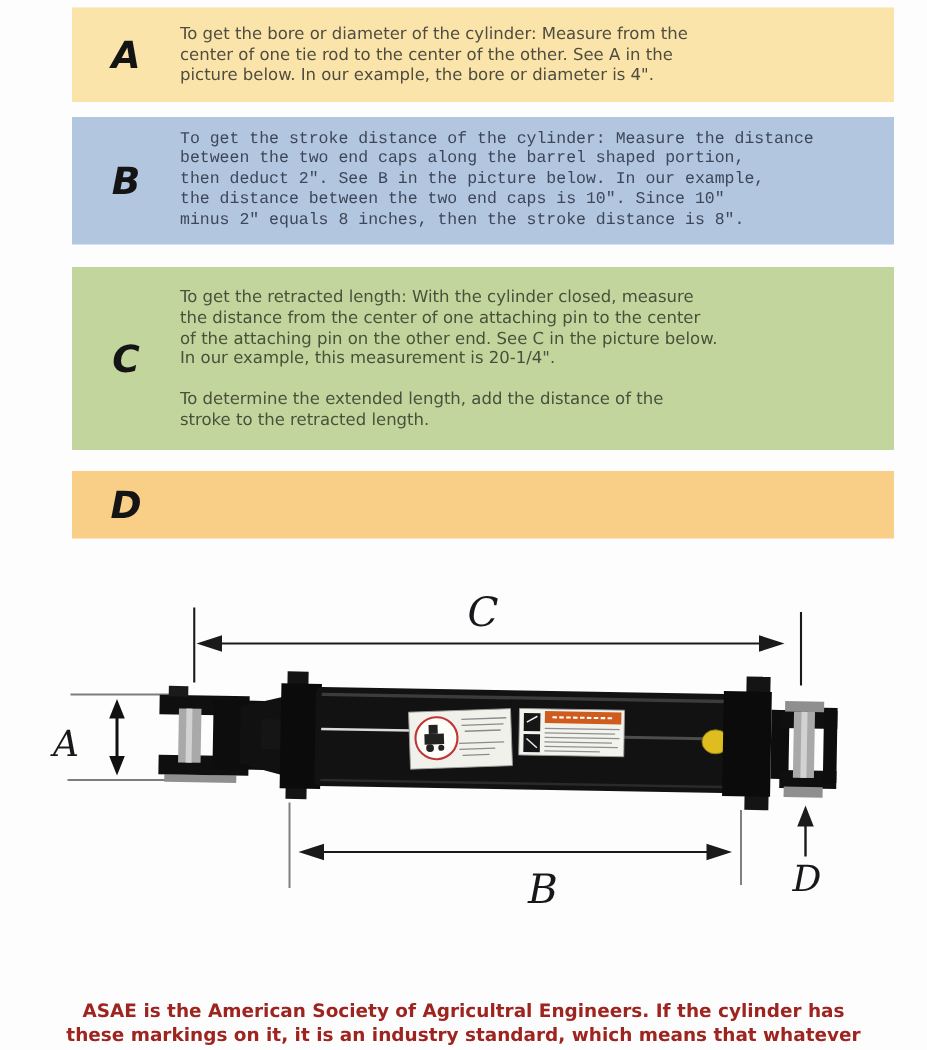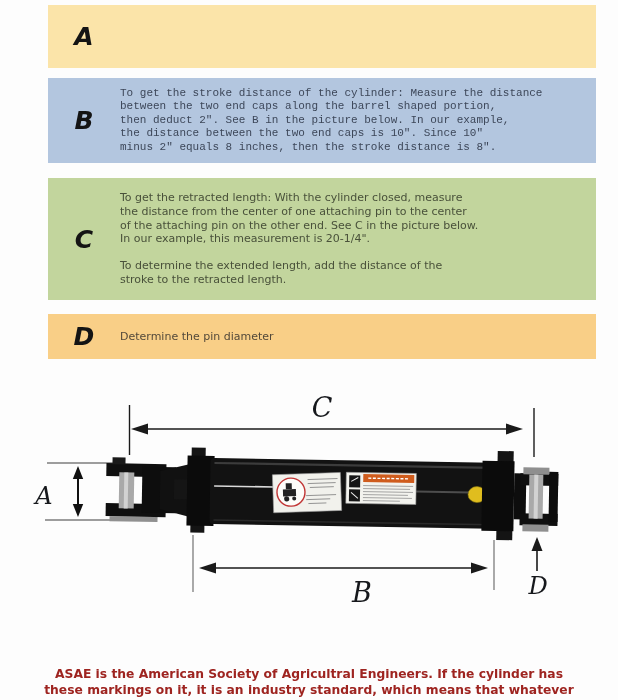--- a/index.html
+++ b/index.html
@@ -23,20 +23,23 @@
   .footer{position:absolute;left:0;top:639px;width:618px;text-align:center;
     font-size:12.3px;font-weight:bold;line-height:15.5px;white-space:pre-line;margin-top:28px;}
 </style>
 </head>
 <body>
 
 <div class="page">
 
   <div class="section sec-a" style="background: rgb(251, 228, 169);">
     <div class="section-letter">A</div>
+    <div class="section-text" style="color: rgb(79, 77, 65);">To get the bore or diameter of the cylinder: Measure from the
+center of one tie rod to the center of the other. See A in the
+picture below. In our example, the bore or diameter is 4".</div>
   </div>
 
   <div class="section sec-b" style="background: rgb(179, 198, 223);">
     <div class="section-letter">B</div>
     <div class="section-text" style="color: rgb(61, 71, 89); font-family: Liberation Mono, monospace;">To get the stroke distance of the cylinder: Measure the distance
 between the two end caps along the barrel shaped portion,
 then deduct 2". See B in the picture below. In our example,
 the distance between the two end caps is 10". Since 10"
 minus 2" equals 8 inches, then the stroke distance is 8".</div>
   </div>
@@ -47,21 +50,20 @@
 the distance from the center of one attaching pin to the center
 of the attaching pin on the other end. See C in the picture below.
 In our example, this measurement is 20-1/4".
 
 To determine the extended length, add the distance of the
 stroke to the retracted length.</div>
   </div>
 
   <div class="section sec-d" style="background: rgb(249, 207, 135);">
     <div class="section-letter">D</div>
-    <div class="section-text" style="color: rgb(83, 73, 58);">Determine the pin diameter</div>
   </div>
 
   <svg class="diagram" viewBox="0 0 618 255">
 
     <g stroke="#1a1a1a" stroke-width="1.4">
       <line x1="129.5" y1="25" x2="129.5" y2="75"></line>
       <line x1="534" y1="28" x2="534" y2="77"></line>
       <line x1="146" y1="49" x2="508" y2="49"></line>
     </g>
     <polygon points="131,49 148,43.5 148,54.5" fill="#1a1a1a"></polygon>

